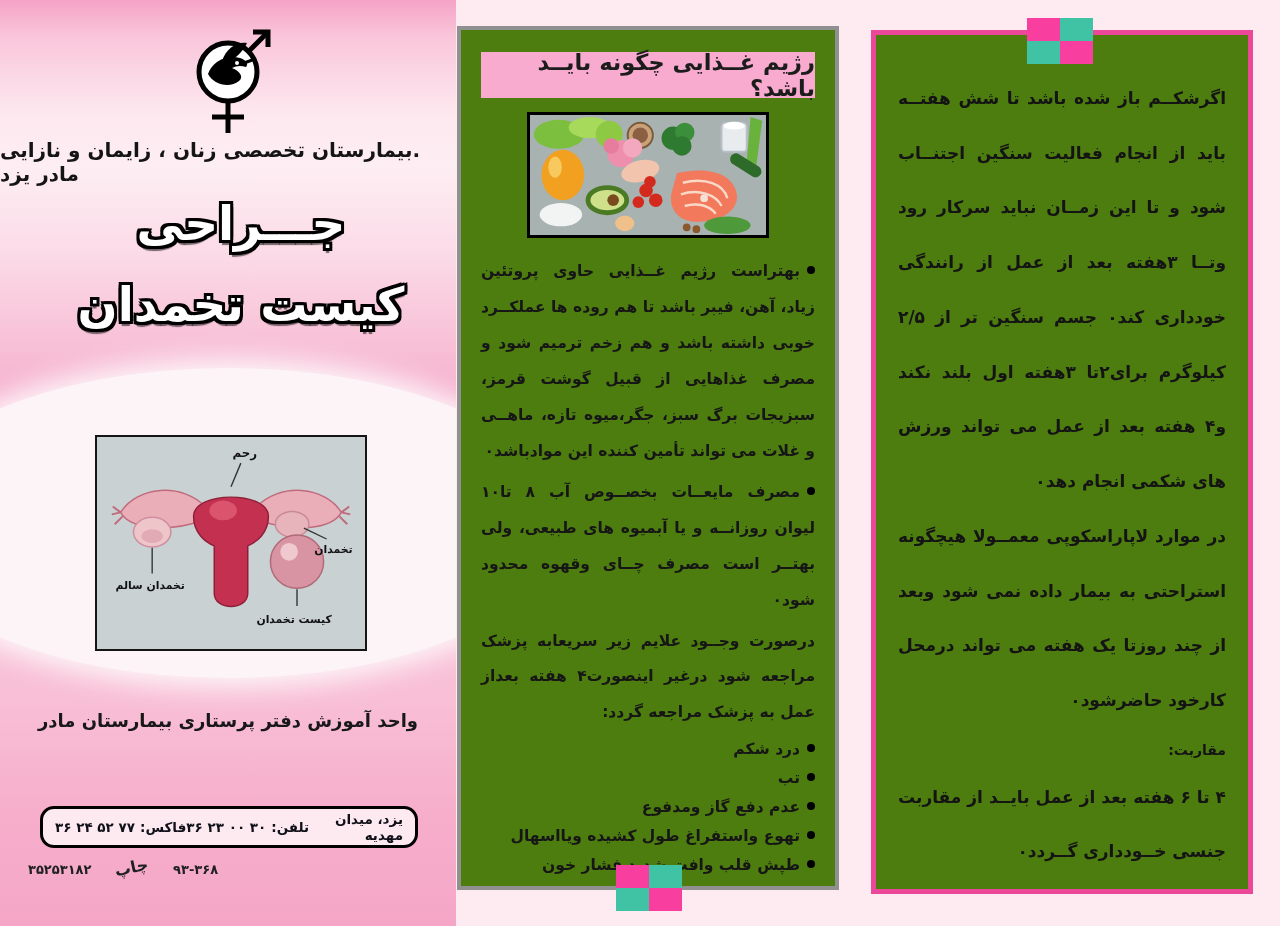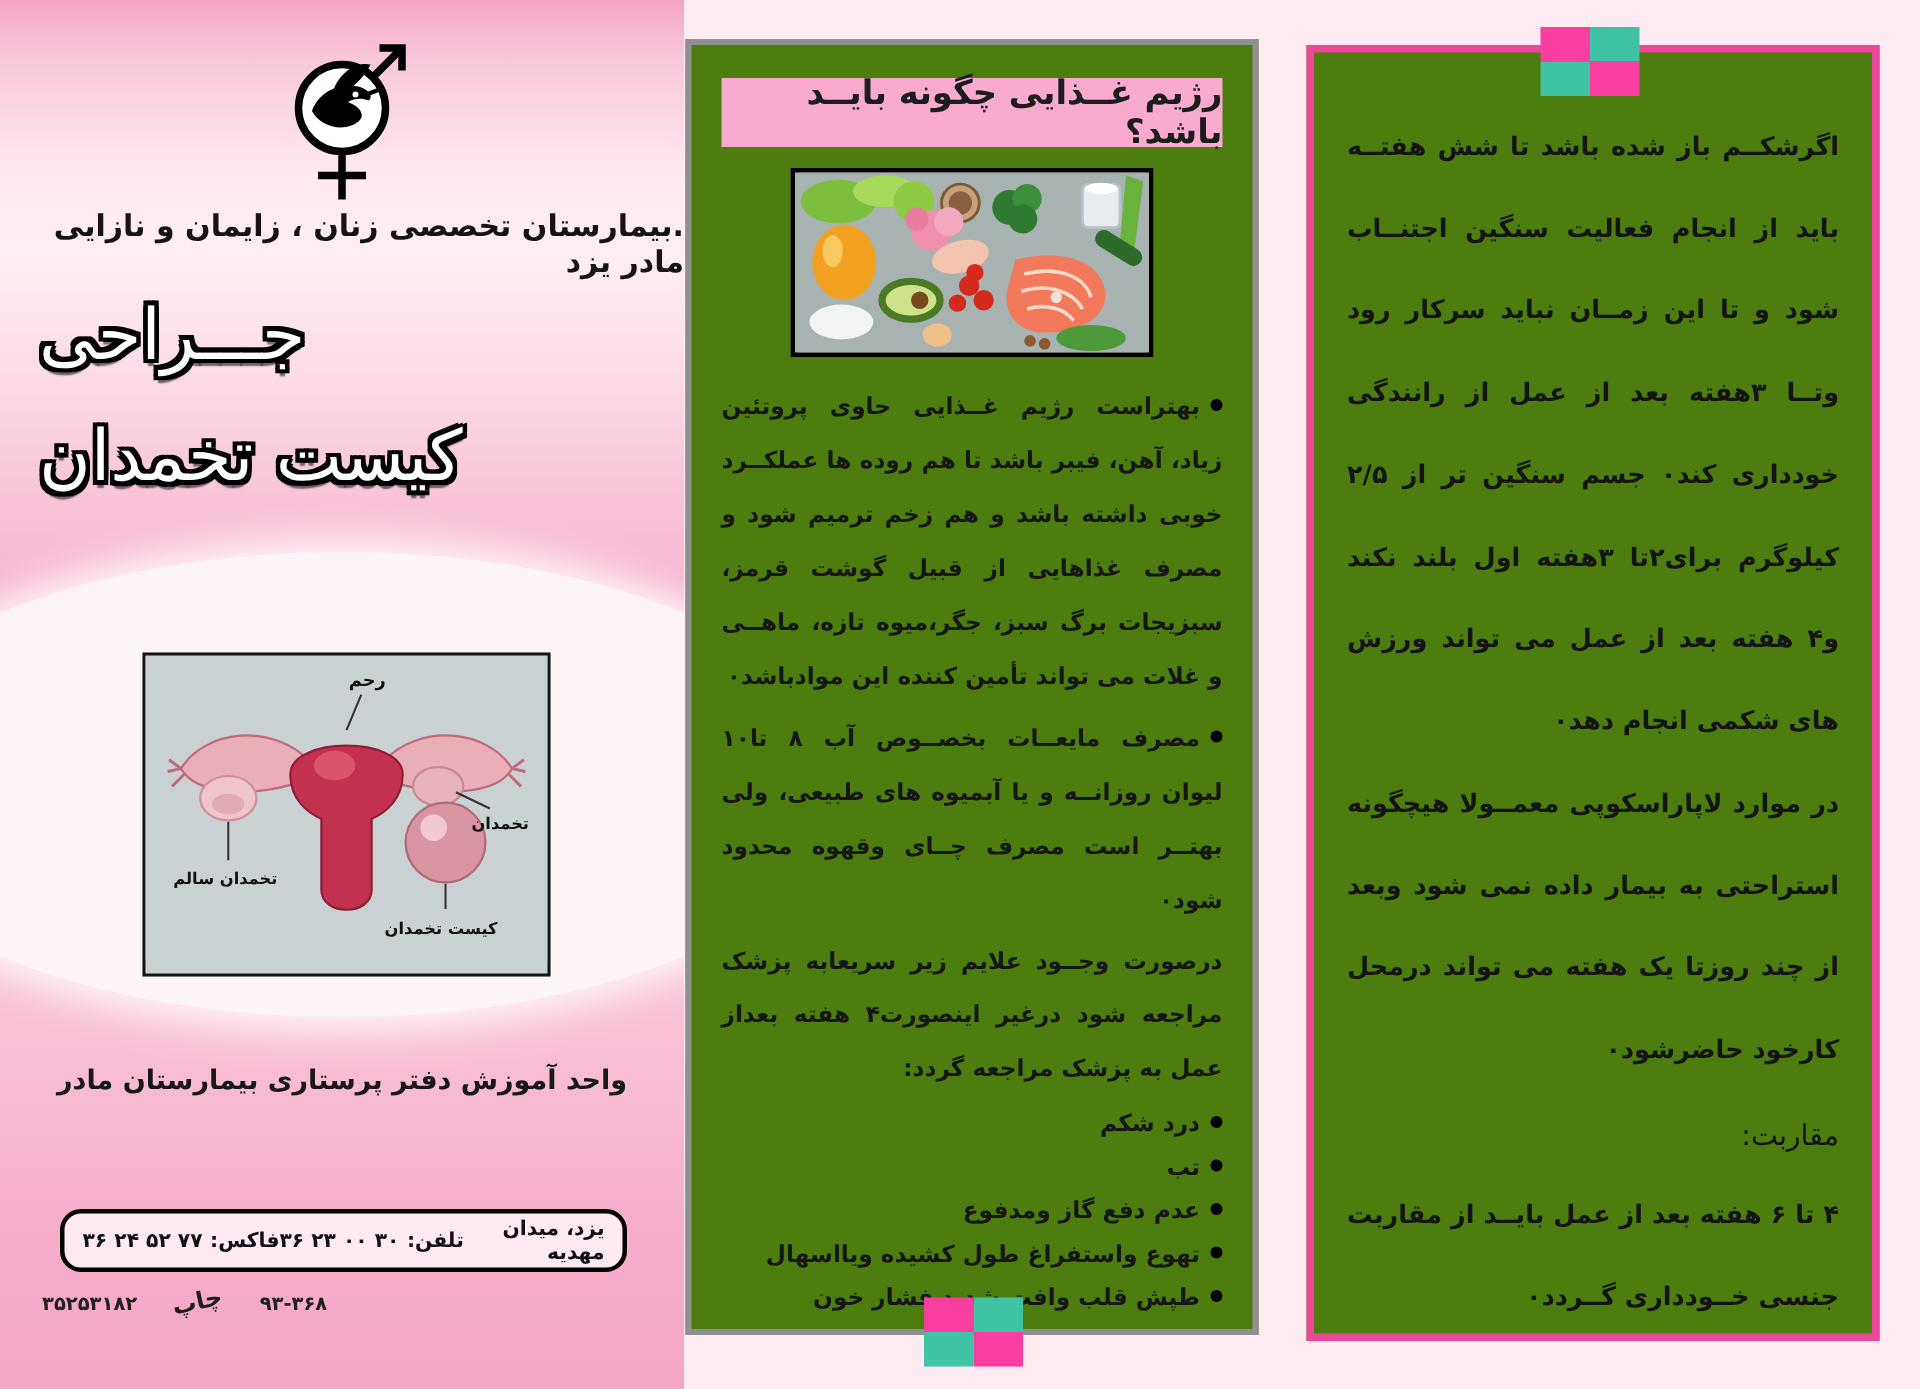--- a/index.html
+++ b/index.html
@@ -23,28 +23,28 @@
     overflow: hidden;
   }
   .lens {
     position:absolute; top:368px; left:-110px; width:676px; height:310px;
     background:#fdf4f7; border-radius:50%;
     box-shadow: 0 0 26px 10px #fdf4f7;
   }
   .logo-wrap { position:absolute; top:28px; left:0; width:100%; text-align:center; }
   .hospital-name {
     position:absolute; top:138px; left:0; width:100%;
-    direction:rtl; text-align:right;
+    direction:rtl; text-align:left;
     font-size:20px; font-weight:bold; color:#141414;
     letter-spacing:0;
   }
   .main-title {
     position:absolute; top:196px; left:0; width:100%;
-    direction:rtl; text-align:left;
-    font-weight:normal; color:#fff;padding-left:26px;
+    direction:rtl; text-align:center;
+    font-weight:bold; color:#fff;padding-left:26px;
   }
   .main-title .line1 { font-size:47px; display:block; margin-bottom:26px; }
   .main-title .line2 { font-size:47px; display:block; }
   .outline-text {
     text-shadow:
       -3px -3px 0 #000, 0 -3px 0 #000, 3px -3px 0 #000,
       -3px 0 0 #000, 3px 0 0 #000,
       -3px 3px 0 #000, 0 3px 0 #000, 3px 3px 0 #000,
       -2px 2px 0 #000, 2px -2px 0 #000, 0 5px 1px rgba(0,0,0,0.55);
   }
@@ -94,21 +94,21 @@
   .dot {
     display:inline-block; width:8px; height:8px; background:#000;
     border-radius:50%; margin-left:7px; vertical-align:2px;
   }
   ul.symptoms { list-style:none; margin:3px 0 0 0; padding:0; }
   ul.symptoms li { line-height:1.8; margin-bottom:1px; }
 
   
   .right-card { direction:rtl; text-align:justify; font-size:17px; font-weight:bold; line-height:3.22; color:#141414; }
   .right-card p { margin:0; }
-  .section-heading { font-size:19px; font-weight:normal; line-height:2.7; margin-top:4px; text-align:right; }
+  .section-heading { font-size:14px; font-weight:bold; line-height:2.7; margin-top:4px; text-align:right; }
 
   
   .decor { position:absolute; width:66px; height:46px; display:grid; grid-template-columns:1fr 1fr; grid-template-rows:1fr 1fr; z-index:6; }
   .decor-top { left:1027px; top:18px; }
   .decor-bottom { left:616px; top:865px; }
   .cell-pink { background:#f83fa0; }
   .cell-teal { background:#3fc3a4; }
 
   svg text { font-family:"DejaVu Sans", sans-serif; }
 </style>

